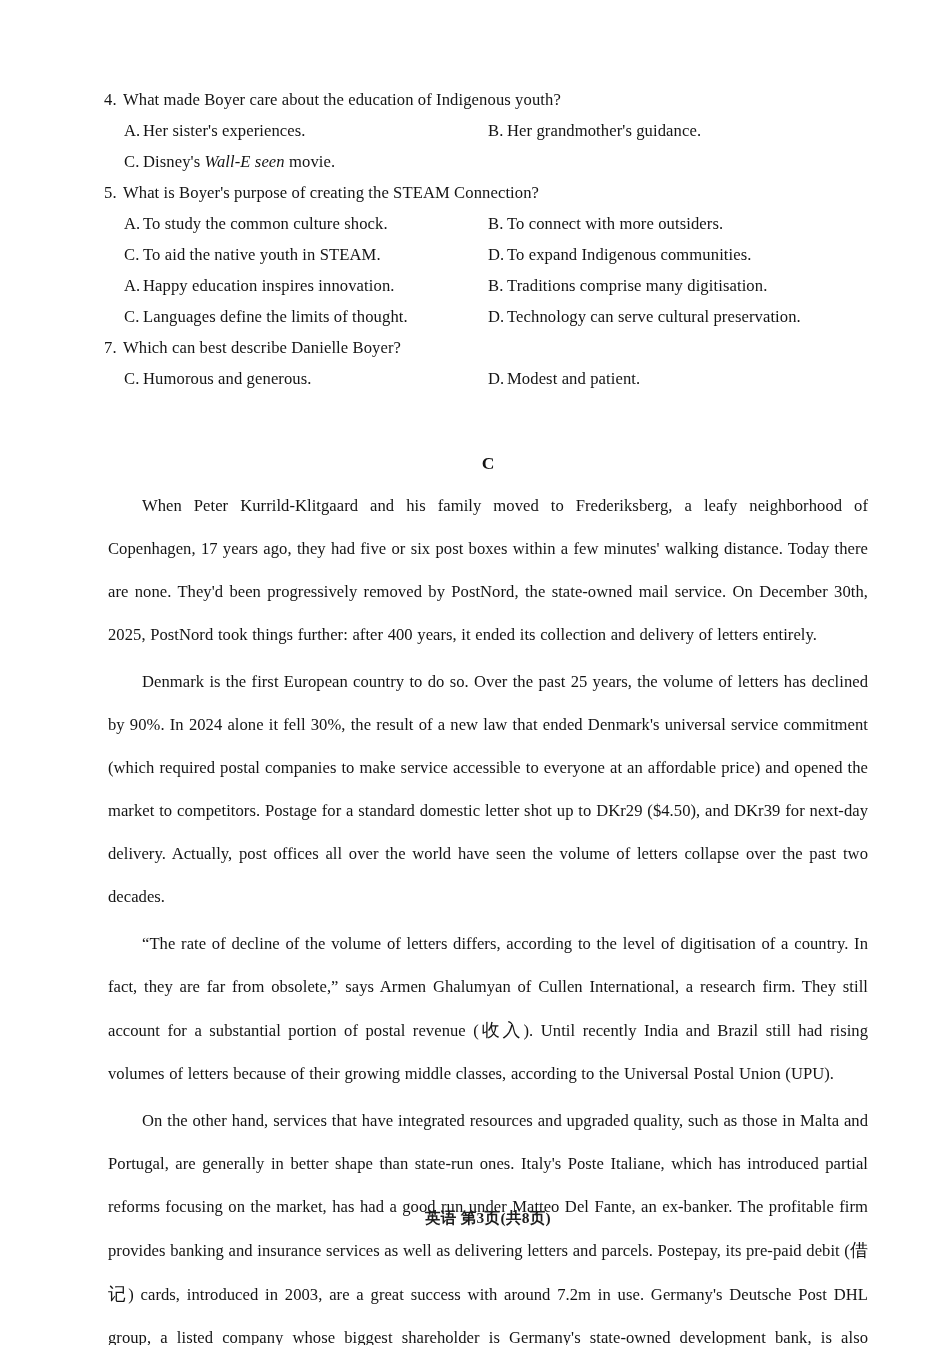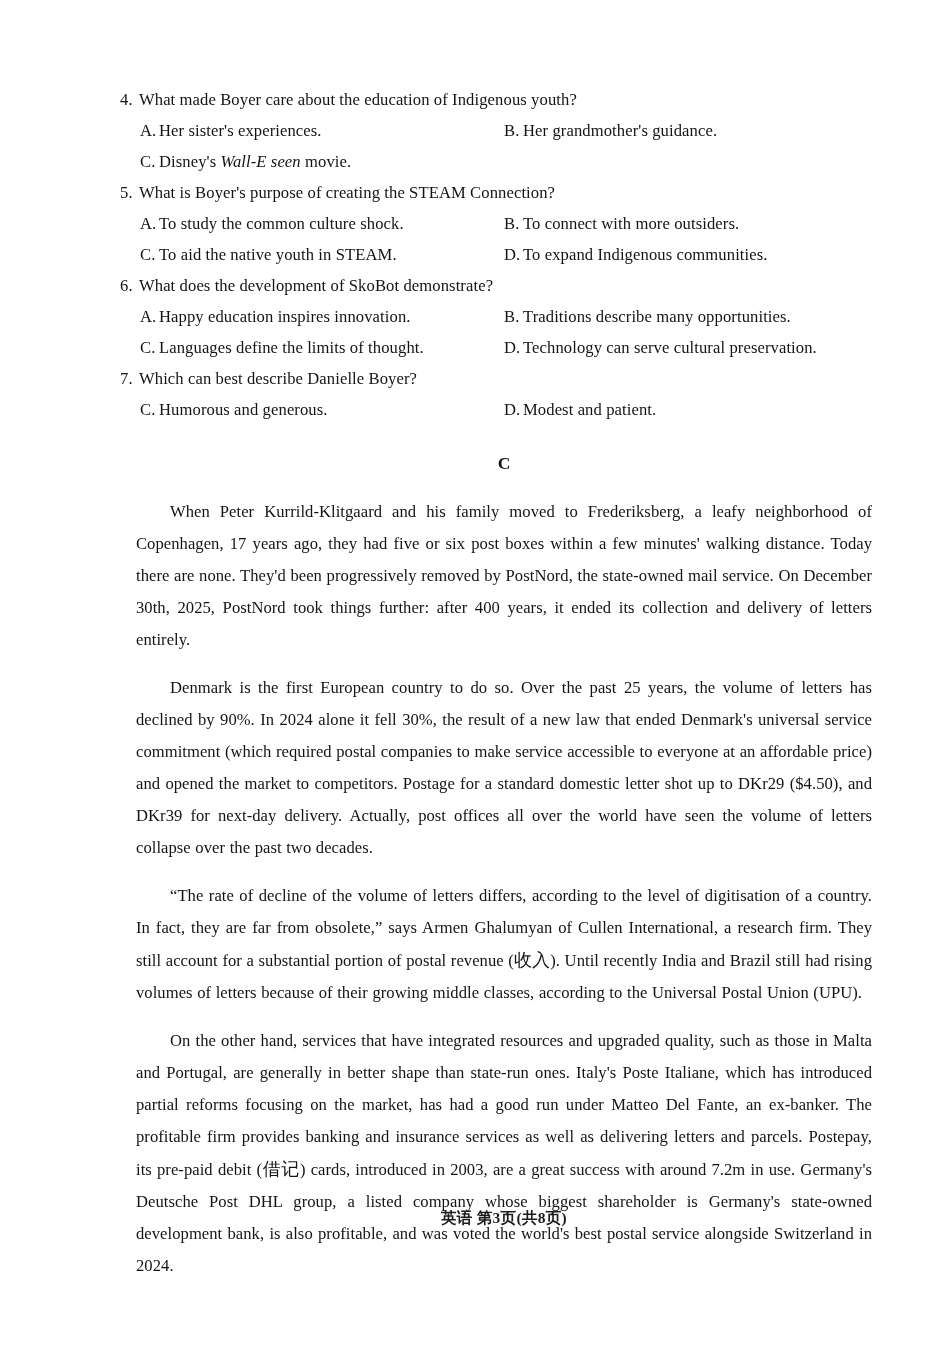--- a/index.html
+++ b/index.html
@@ -10,21 +10,21 @@
   body {
     width: 950px;
     height: 1345px;
     position: relative;
     font-family: "Liberation Serif", "DejaVu Serif", serif;
     color: #141414;
     overflow: hidden;
   }
   .page {
     position: absolute;
-    left: 120px;
+    left: 104px;
     top: 0;
     width: 768px;
     height: 1345px;
   }
 
   
   .questions {
     position: absolute;
     left: 0;
     top: 84px;
@@ -78,23 +78,23 @@
   }
 
   
   .passage {
     position: absolute;
     left: 0;
     top: 480px;
     width: 768px;
   }
   .passage p {
-    margin: 16px;
+    margin: 4px;
     font-size: 16.6px;
-    line-height: 32px;
+    line-height: 43px;
     text-align: justify;
     text-align-last: left;
     text-indent: 2.05em;
     letter-spacing: .05px;
     word-spacing: .4px;
     hyphens: none;
   }
   .passage p.last-para {
     text-align: justify;
   }
@@ -144,25 +144,22 @@
     <div class="q-row">
       <span class="opt-left"><span class="opt-letter">A.</span><span>To study the common culture shock.</span></span>
       <span class="opt-right"><span class="opt-letter">B.</span><span>To connect with more outsiders.</span></span>
     </div>
     <div class="q-row">
       <span class="opt-left"><span class="opt-letter">C.</span><span>To aid the native youth in STEAM.</span></span>
       <span class="opt-right"><span class="opt-letter">D.</span><span>To expand Indigenous communities.</span></span>
     </div>
 
     <div class="q-row">
-      <span class="q-stem"><span class="q-num">6.</span><span>What does the development of SkoBot demonstrate?</span></span>
-    </div>
-    <div class="q-row">
       <span class="opt-left"><span class="opt-letter">A.</span><span>Happy education inspires innovation.</span></span>
-      <span class="opt-right"><span class="opt-letter">B.</span><span>Traditions describe many opportunities.</span></span>
+      <span class="opt-right"><span class="opt-letter">B.</span><span>Traditions comprise many digitisation.</span></span>
     </div>
     <div class="q-row">
       <span class="opt-left"><span class="opt-letter">C.</span><span>Languages define the limits of thought.</span></span>
       <span class="opt-right"><span class="opt-letter">D.</span><span>Technology can serve cultural preservation.</span></span>
     </div>
 
     <div class="q-row">
       <span class="q-stem"><span class="q-num">7.</span><span>Which can best describe Danielle Boyer?</span></span>
     </div>
     <div class="q-row">

